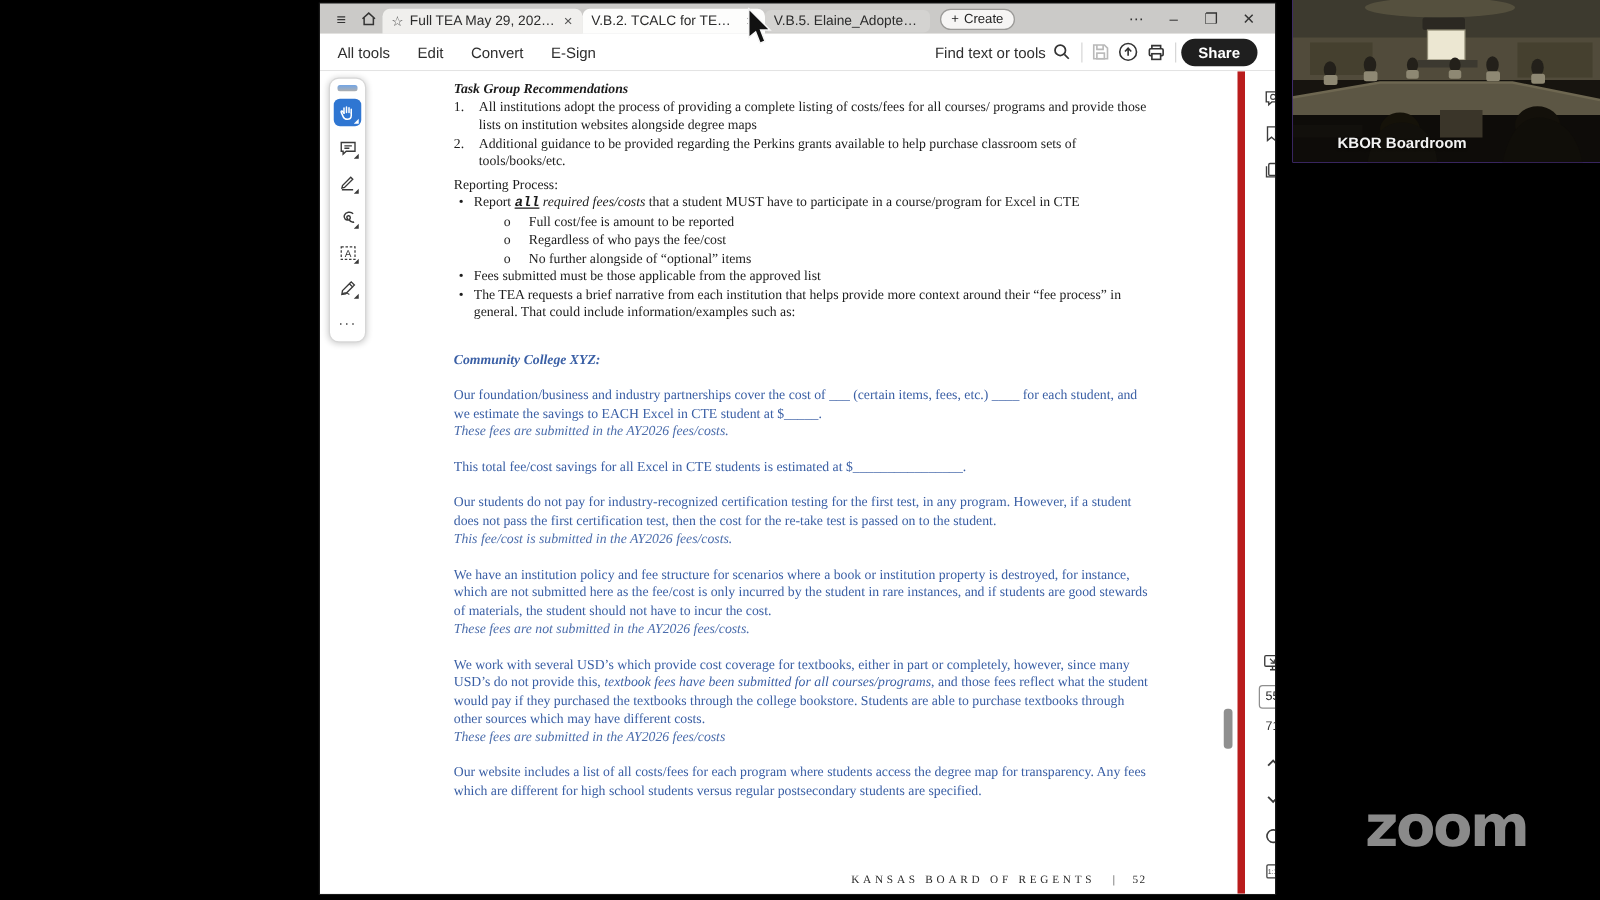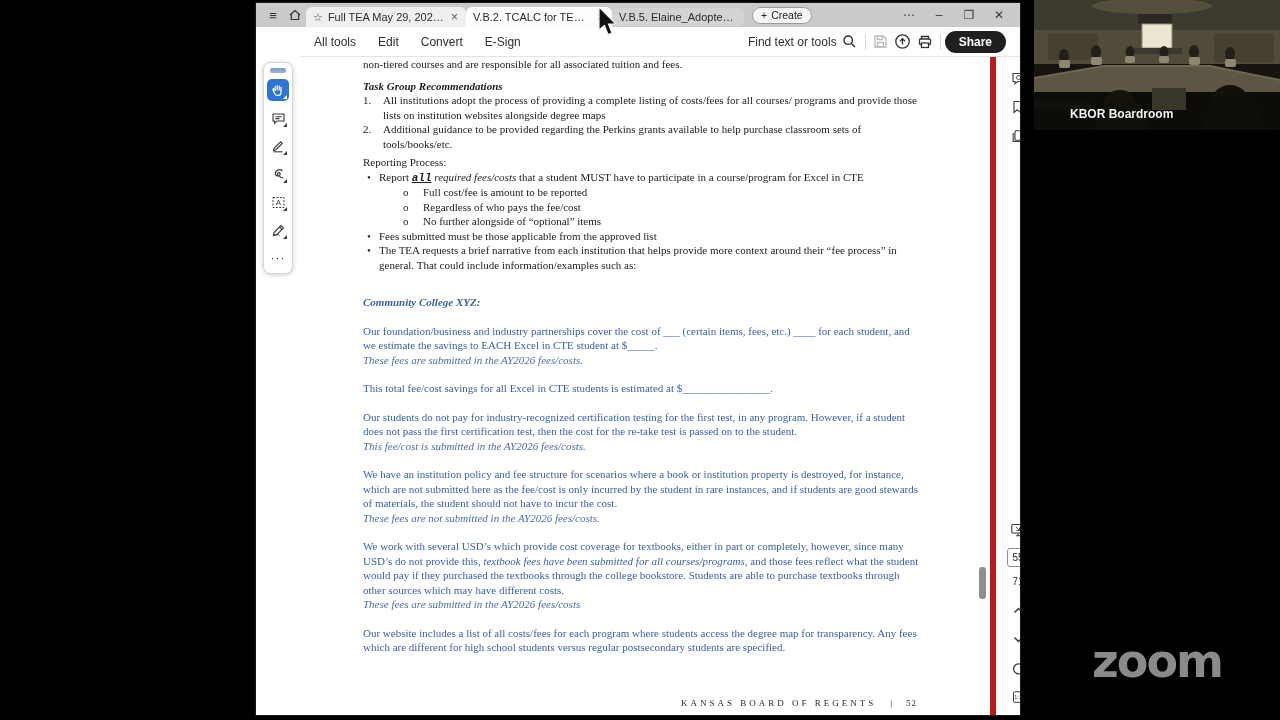--- a/index.html
+++ b/index.html
@@ -27,21 +27,21 @@
   .tab .closex { font-size:12px; color:#555; padding:0 1px; }
   .createbtn { align-self:center; margin-left:8px; height:17px; display:flex; align-items:center;
                gap:4px; background:#f6f5f4; border:1px solid #9b9a98; border-radius:9px;
                padding:0 8px; font-size:10.5px; color:#222; }
   .wincontrols { margin-left:auto; align-self:center; display:flex; align-items:center;
                  gap:0; padding-right:6px; }
   .wincontrols span { width:30px; text-align:center; font-size:12px; color:#333; }
 
   
   .toolbar { height:30px; flex:none; background:#fff; border-bottom:1px solid #e3e3e3;
-             display:flex; align-items:center; padding:0 14px; font-size:12px; color:#2e2e2e;margin-left:44px; }
+             display:flex; align-items:center; padding:0 14px; font-size:12px; color:#2e2e2e; }
   .menuitem { margin-right:22px; }
   .tb-right { margin-left:auto; display:flex; align-items:center; }
   .findlabel { font-size:12px; color:#2e2e2e; margin-right:2px; }
   .vdiv { width:1px; height:16px; background:#d7d7d7; margin:0 4px; }
   .tbicon { width:22px; height:22px; display:flex; align-items:center; justify-content:center; }
   .sharebtn { background:#1f1f1f; color:#fff; border-radius:13px; padding:4px 14px;
               font-size:12px; font-weight:bold; }
 
   
   .docarea { position:relative; flex:1; background:#fff; overflow:hidden; }
@@ -187,21 +187,20 @@
             </svg>
         </span>
         <div class="vdiv"></div>
         <span class="sharebtn">Share</span>
       </div>
     </div>
 
     <div class="docarea">
 
       <div class="doc-text">
-        <div>non-tiered courses and are responsible for all associated tuition and fees.</div>
 
         <div class="bold mt7">Task Group Recommendations</div>
         <div class="row">
           <span class="marker">1.</span>
           <span>All institutions adopt the process of providing a complete listing of costs/fees for all courses/ programs and provide those lists on institution websites alongside degree maps</span>
         </div>
         <div class="row">
           <span class="marker">2.</span>
           <span>Additional guidance to be provided regarding the Perkins grants available to help purchase classroom sets of tools/books/etc.</span>
         </div>

